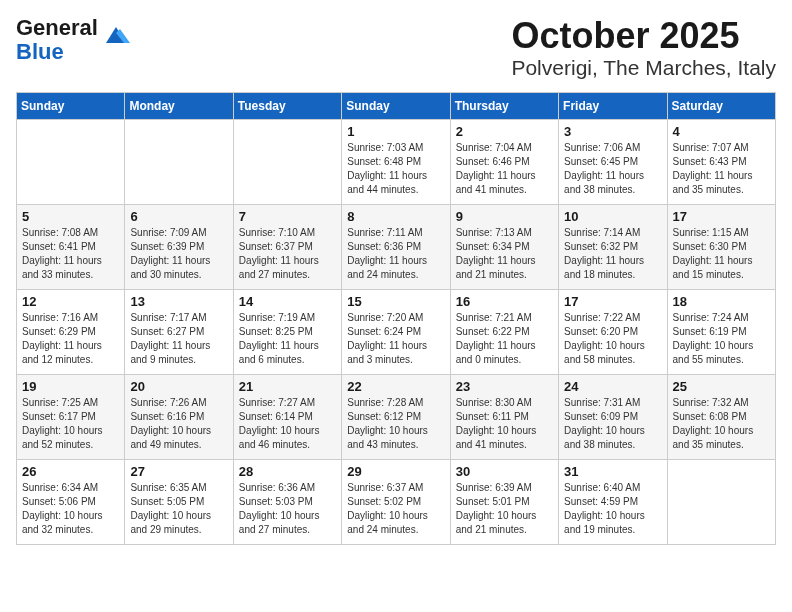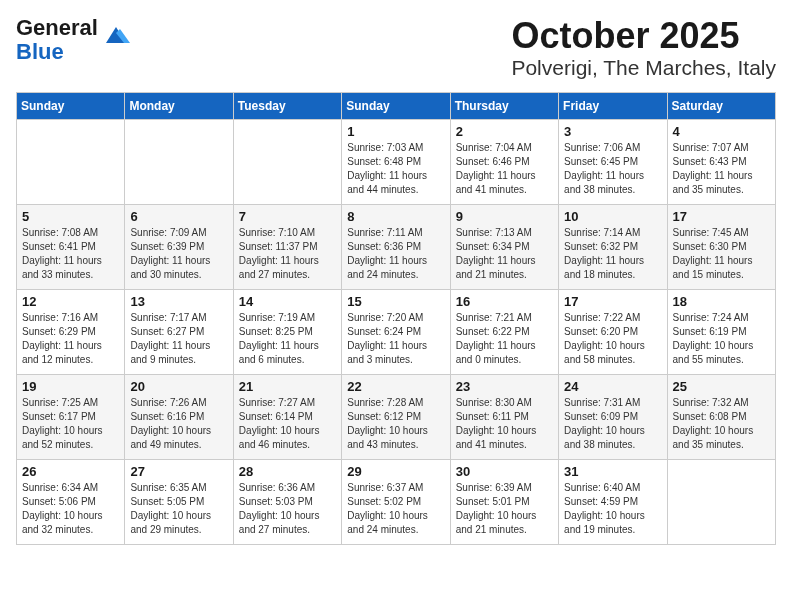--- a/index.html
+++ b/index.html
@@ -155,21 +155,21 @@
         </td>
         <td>
           <span class="day-num">6</span>
           <div class="day-info">Sunrise: 7:09 AM
 Sunset: 6:39 PM
 Daylight: 11 hours and 30 minutes.</div>
         </td>
         <td>
           <span class="day-num">7</span>
           <div class="day-info">Sunrise: 7:10 AM
-Sunset: 11:37 PM
+Sunset: 6:37 PM
 Daylight: 11 hours and 27 minutes.</div>
         </td>
         <td>
           <span class="day-num">8</span>
           <div class="day-info">Sunrise: 7:11 AM
 Sunset: 6:36 PM
 Daylight: 11 hours and 24 minutes.</div>
         </td>
         <td>
           <span class="day-num">9</span>
@@ -178,21 +178,21 @@
 Daylight: 11 hours and 21 minutes.</div>
         </td>
         <td>
           <span class="day-num">10</span>
           <div class="day-info">Sunrise: 7:14 AM
 Sunset: 6:32 PM
 Daylight: 11 hours and 18 minutes.</div>
         </td>
         <td>
           <span class="day-num">17</span>
-          <div class="day-info">Sunrise: 7:45 AM
+          <div class="day-info">Sunrise: 1:15 AM
 Sunset: 6:30 PM
 Daylight: 11 hours and 15 minutes.</div>
         </td>
       </tr>
       <tr>
         <td>
           <span class="day-num">12</span>
           <div class="day-info">Sunrise: 7:16 AM
 Sunset: 6:29 PM
 Daylight: 11 hours and 12 minutes.</div>

